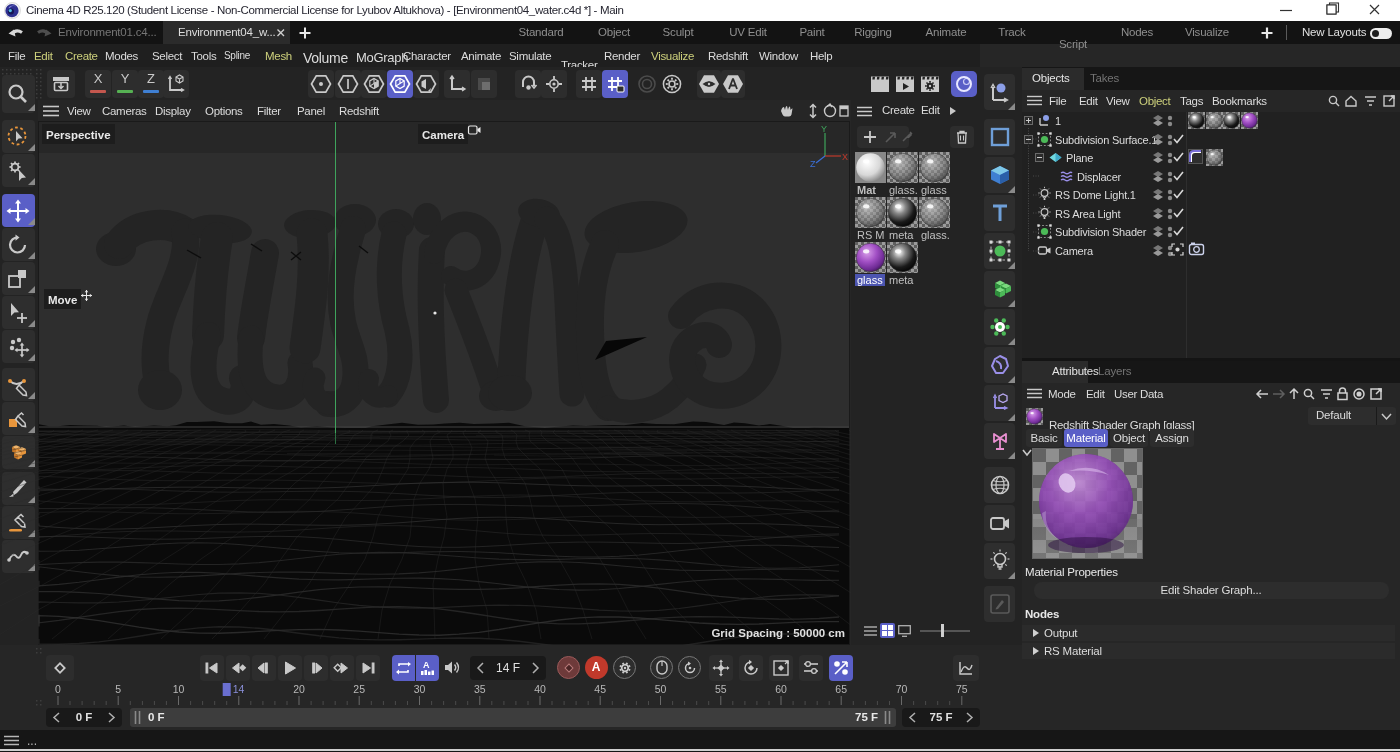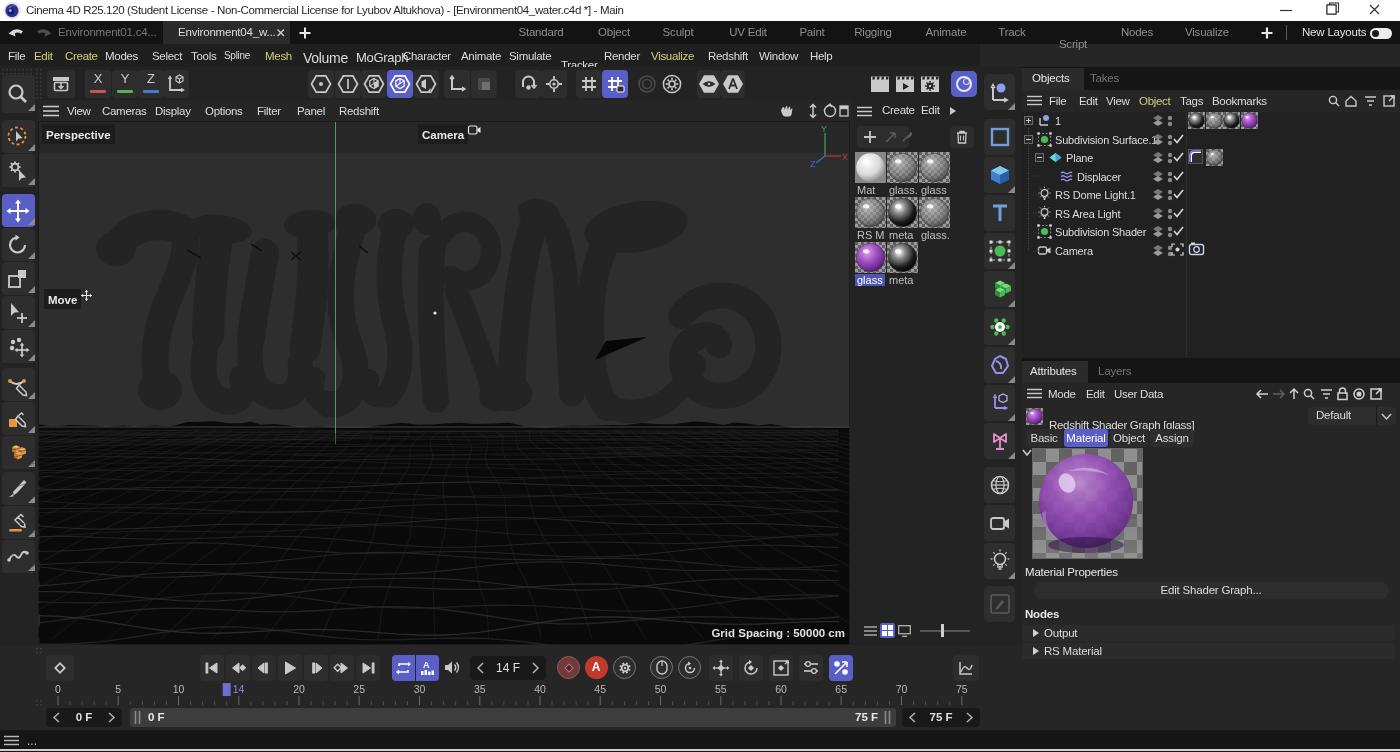--- a/index.html
+++ b/index.html
@@ -705,21 +705,21 @@
       <radialGradient id="grm0" cx="0.38" cy="0.32" r="0.75">
         <stop offset="0" stop-color="#ffffff"></stop>
         <stop offset="0.6" stop-color="#d8d8d8"></stop>
         <stop offset="1" stop-color="#7e7e7e"></stop>
       </radialGradient>
     </defs>
     <rect width="31" height="31" fill="#888"></rect>
     <circle cx="15.5" cy="15.5" r="14.26" fill="url(#grm0)"></circle>
     <ellipse cx="11.16" cy="9.299999999999999" rx="3.1" ry="2.1700000000000004" fill="#fff" opacity="0.85"></ellipse>
   </svg>
-<div class="txt" style="left:855px;top:184px;font-size:11px;padding:0 2px;color:#c0c0c0;">Mat</div>
+<div class="txt" style="left:855px;top:184px;font-size:11px;padding:0 2px;color:#c0c0c0;font-weight:bold;">Mat</div>
 <svg class="abs" style="left:887px;top:152px" width="31" height="31" viewBox="0 0 31 31">
     <defs>
       <pattern id="ckm1" width="6" height="6" patternUnits="userSpaceOnUse">
         <rect width="6" height="6" fill="#9b9b9b"></rect>
         <rect width="3" height="3" fill="#5f5f5f"></rect>
         <rect x="3" y="3" width="3" height="3" fill="#5f5f5f"></rect>
       </pattern>
       <radialGradient id="grm1" cx="0.38" cy="0.32" r="0.75">
         <stop offset="0" stop-color="#cfcfcf" stop-opacity="0.8"></stop>
         <stop offset="0.55" stop-color="#8a8a8a" stop-opacity="0.55"></stop>
@@ -1290,21 +1290,21 @@
       <line x1="11" y1="101" x2="17" y2="101"></line>
       <line x1="11" y1="120" x2="17" y2="120"></line>
       <line x1="11" y1="139" x2="17" y2="139"></line>
       <line x1="17.5" y1="46" x2="17.5" y2="46"></line>
     </g>
   </svg>
 <div class="abs" style="left:1022px;top:358px;width:378px;height:3px;background:#141414;"></div>
 <div class="abs" style="left:1022px;top:361px;width:378px;height:22px;background:#161616;"></div>
 <div class="abs" style="left:1022px;top:383px;width:378px;height:347px;background:#262626;"></div>
 <div class="abs" style="left:1022px;top:361px;width:66px;height:22px;background:#2b2b2b;"></div>
-<div class="txt" style="left:1030px;top:365px;font-size:11.5px;letter-spacing:-0.2px;color:#e4e4e4;">Attributes</div>
+<div class="txt" style="left:1052px;top:365px;font-size:11.5px;letter-spacing:-0.2px;color:#e4e4e4;">Attributes</div>
 <div class="txt" style="left:1098px;top:365px;font-size:11.5px;letter-spacing:-0.2px;color:#747474;">Layers</div>
 <div class="abs" style="left:1022px;top:383px;width:378px;height:22px;background:#262626;"></div>
 <svg class="abs" style="left:1027px;top:388px" width="15" height="11">
     <g stroke="#c9c9c9" stroke-width="1.5">
       <line x1="0" y1="1.5" x2="15" y2="1.5"></line>
       <line x1="0" y1="5.5" x2="15" y2="5.5"></line>
       <line x1="0" y1="9.5" x2="15" y2="9.5"></line>
     </g>
   </svg>
 <div class="txt" style="left:1048px;top:388px;font-size:11.5px;letter-spacing:-0.3px;color:#dcdcdc;">Mode</div>

